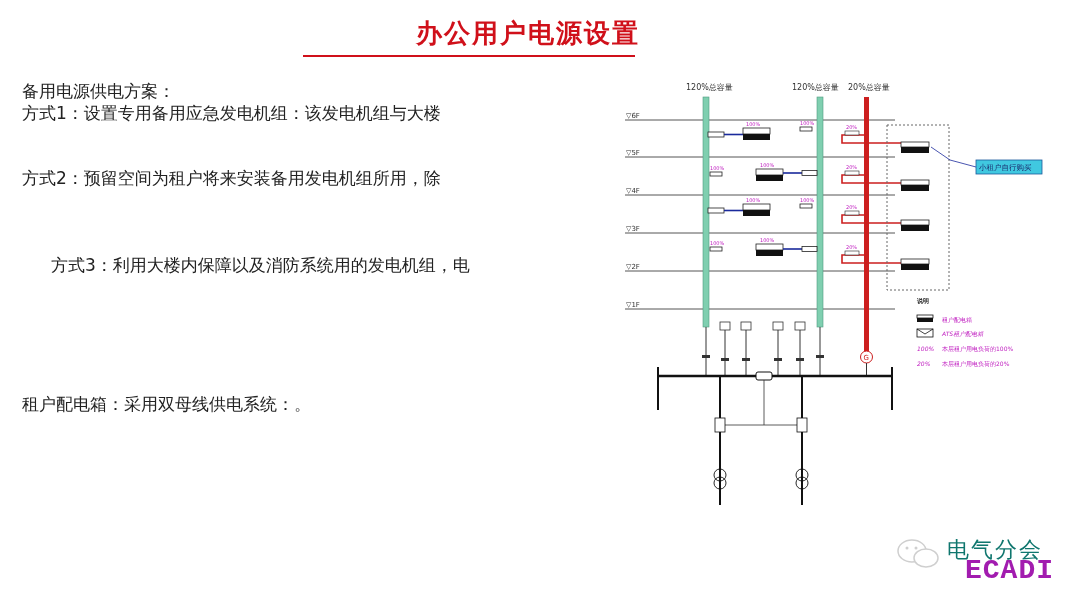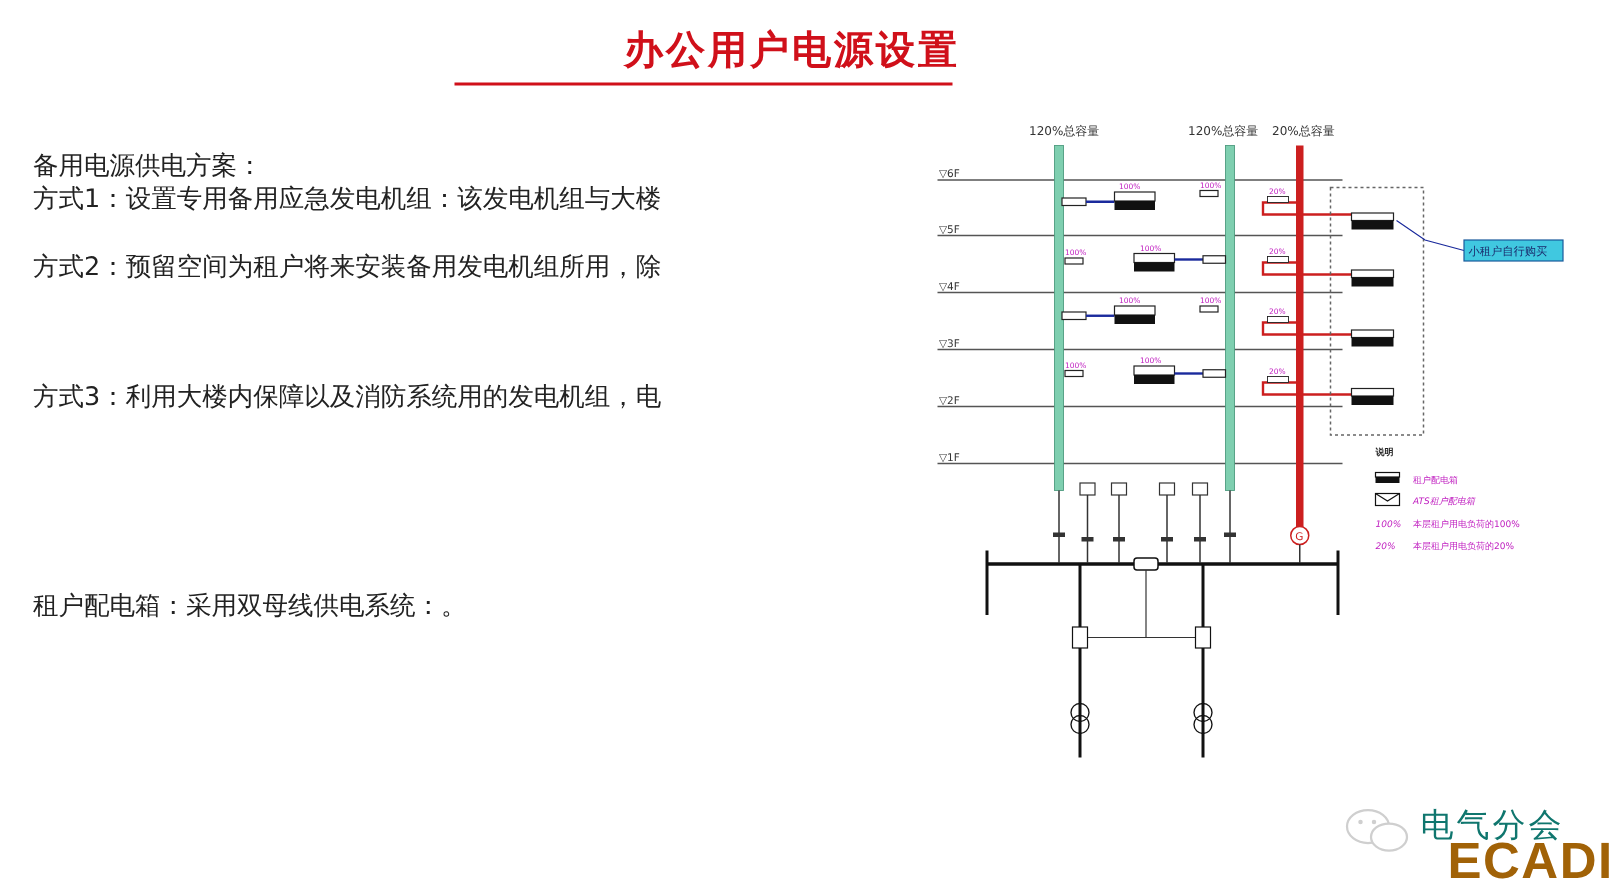--- a/index.html
+++ b/index.html
@@ -1,28 +1,28 @@
 <!DOCTYPE html>
 <html><head>
 <meta charset="utf-8">
 <style>
   html,body{margin:0;padding:0;background:#ffffff;}
   body{width:1080px;height:597px;position:relative;overflow:hidden;font-family:"DejaVu Sans","Liberation Sans",sans-serif;}
   .title{position:absolute;left:300px;top:16px;width:340px;text-align:right;color:#d0101a;font-size:26px;font-weight:bold;letter-spacing:2px;}
   .title-rule{position:absolute;left:303px;top:55px;width:332px;height:2px;background:#d0101a;}
   .text-block{position:absolute;left:22px;font-size:17px;line-height:22px;color:#222;}
   .text-block p{margin:0;}
-  .t-intro{top:80px;margin-top:20px;}
+  .t-intro{top:80px;}
   .t-m2{top:167px;}
-  .t-m3{top:254px;}
+  .t-m3{top:254px;margin-left:29px;}
   .t-city{top:393px;}
   .diagram{position:absolute;left:620px;top:75px;}
   .watermark{position:absolute;left:895px;top:535px;width:170px;height:50px;}
   .wm-text{position:absolute;left:52px;top:0px;font-size:22px;color:#0f766e;letter-spacing:2px;}
-  .wm-brand{position:absolute;left:70px;top:20px;font-family:Liberation Sans, sans-serif;font-weight:bold;font-size:34px;color:#a16207;letter-spacing:1px;}
+  .wm-brand{position:absolute;left:70px;top:20px;font-family:Liberation Mono, monospace;font-weight:bold;font-size:28px;color:#a21caf;letter-spacing:1px;}
   .wm-icon{position:absolute;left:0;top:2px;}
 </style>
 </head>
 <body>
 
 <div class="title">办公用户电源设置</div>
 <div class="title-rule"></div>
 
 <div class="text-block t-intro">
   <p>备用电源供电方案：</p>

